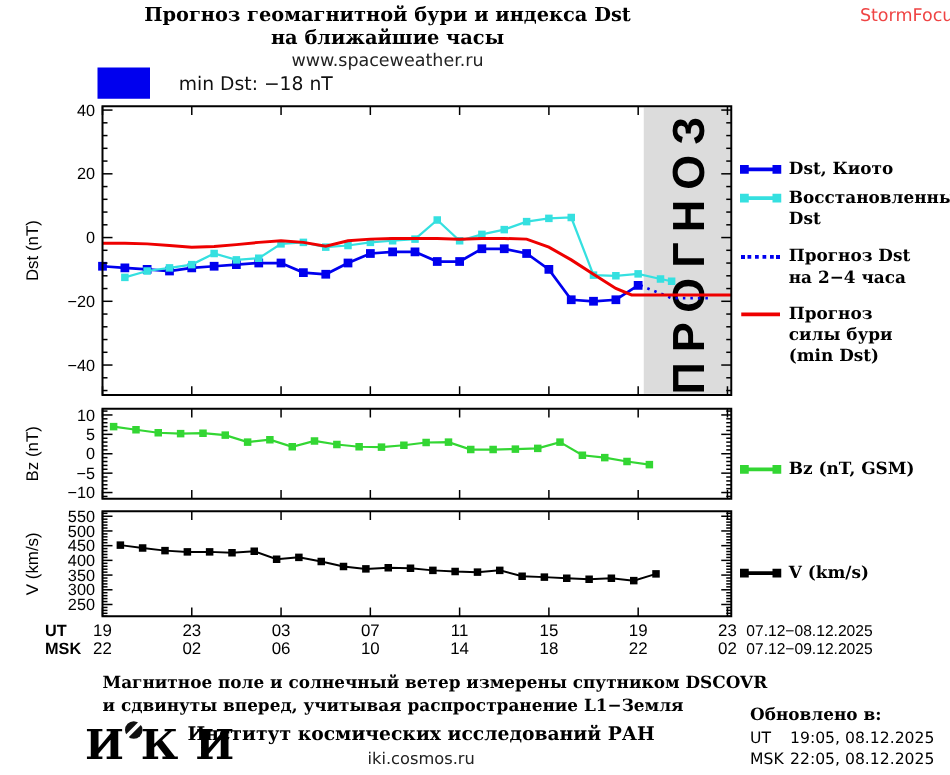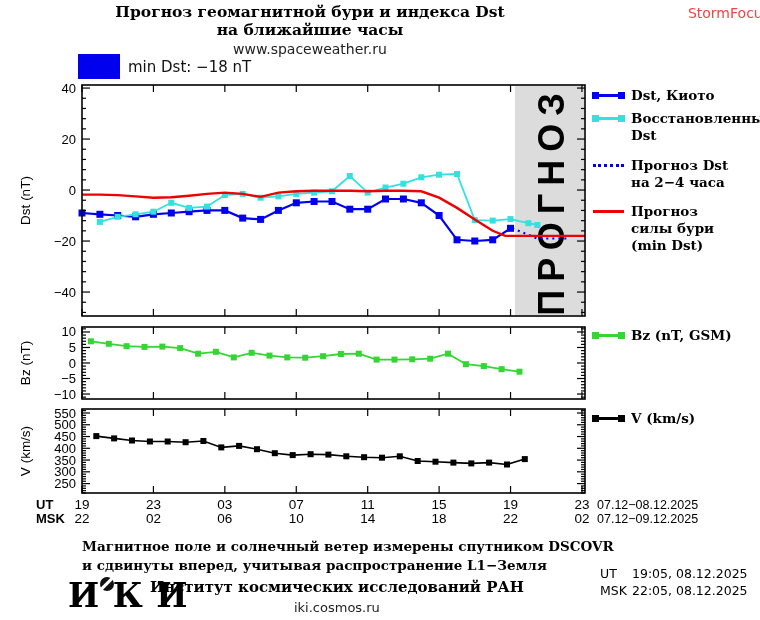--- a/index.html
+++ b/index.html
@@ -7,25 +7,25 @@
         font-family:"DejaVu Serif", serif;color:#000;padding-left:48px;}
 
   .title-block{position:absolute;left:60px;top:3px;width:500px;text-align:center;}
   .title-line{font:bold 15.5px "DejaVu Serif", serif;line-height:18px;}
   .site-link{font:14px "DejaVu Sans", sans-serif;color:#222;margin-top:2px;}
   .brand{position:absolute;top:5px;right:38px;font:14px "DejaVu Sans", sans-serif;color:#ef4444;}
 
   .status{position:absolute;left:78px;top:54px;display:flex;align-items:center;}
   .status-box{width:42px;height:25px;background:var(--c,#0000ee);}
   .status-ru{font:bold 16px "DejaVu Serif", serif;margin-left:3px;}
-  .status-en{font:15px "DejaVu Sans", sans-serif;color:#111;margin-left:8px;}
+  .status-en{font:15px "DejaVu Sans", sans-serif;color:#111;margin-left:23px;}
 
   svg text{font-family:"Liberation Sans","DejaVu Sans", sans-serif;fill:#000;}
 
-  .chart-legend .leg-item{position:absolute;left:593px;display:flex;gap:7px;width:165px;}
+  .chart-legend .leg-item{position:absolute;left:593px;display:flex;gap:7px;width:165px;margin-top:40px;}
   .leg-lines{font:bold 13.5px "DejaVu Serif", serif;line-height:17px;}
   .sw{position:relative;display:block;width:31px;height:3px;background:var(--c,#000);margin-top:7px;flex:0 0 31px;}
   .sw-dotted{background:none;border-top:3px dotted var(--c,#000);height:0;}
   .sw-squares::before,.sw-squares::after{content:"";position:absolute;top:-2px;width:7px;height:7px;background:var(--c,#000);}
   .sw-squares::before{left:-1px}
   .sw-squares::after{right:-1px}
   .li1{top:87px}.li2{top:110px}.li3{top:157px}.li4{top:203px}.li5{top:327px}.li6{top:410px}
 
   .footer-note{position:absolute;left:82px;top:537px;font:bold 13.5px "DejaVu Serif", serif;line-height:19px;}
 
@@ -478,20 +478,21 @@
     <span>К</span>
     <span>И</span>
     <span class="iki-dish"></span>
   </div>
   <div class="inst">
     <div class="inst-name">Институт космических исследований РАН</div>
     <div class="inst-site">iki.cosmos.ru</div>
   </div>
 
   <div class="updated">
+    <div class="upd-title">Обновлено в:</div>
     <div class="upd-row">
       <span class="upd-lab">UT</span><span>19:05, 08.12.2025</span>
     </div>
     <div class="upd-row">
       <span class="upd-lab">MSK</span><span>22:05, 08.12.2025</span>
     </div>
   </div>
 
 </div>
 

